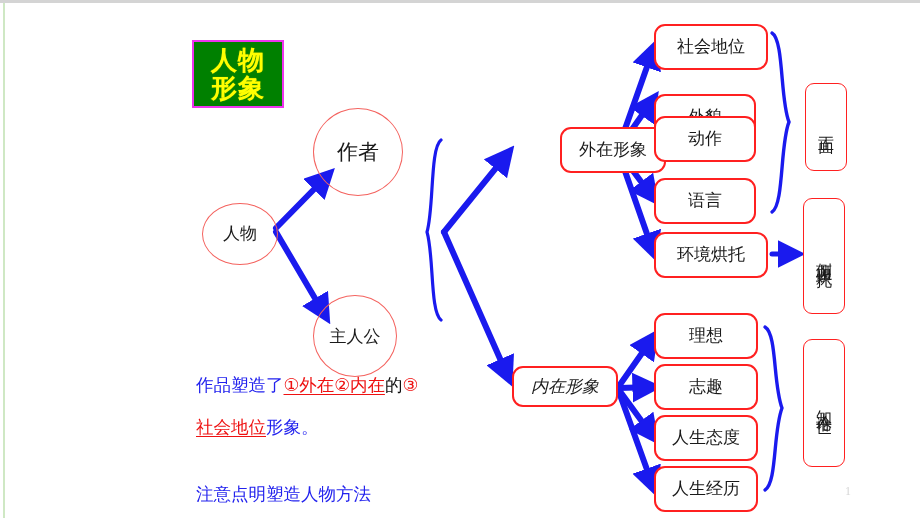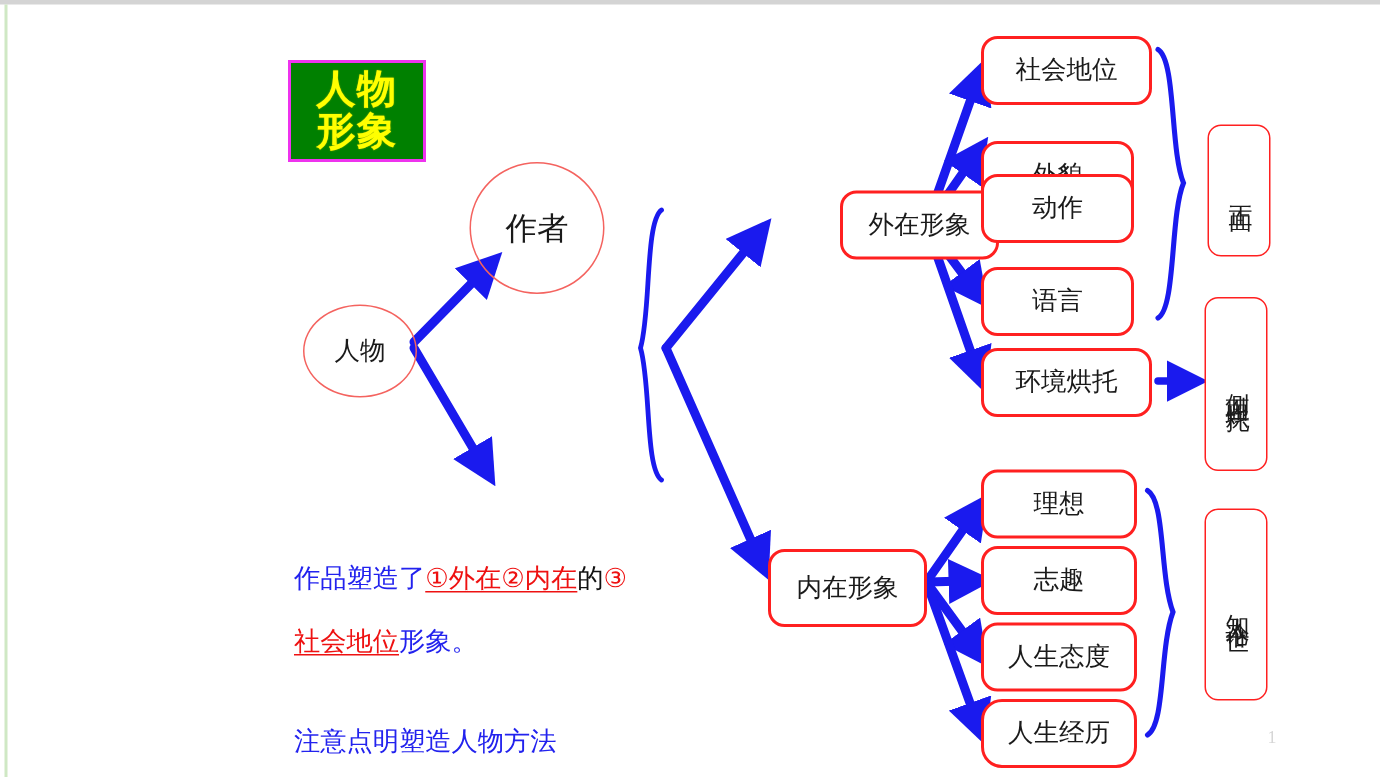--- a/index.html
+++ b/index.html
@@ -177,35 +177,36 @@
 
   <div class="title-box">
     <span>人物</span>
     <span>形象</span>
   </div>
 
   <div class="circle" style="left:202px; top:203px; width:76px; height:62px;">人物</div>
 
   <div class="circle" style="left:313px; top:108px; width:90px; height:88px; font-size:21px;">作者</div>
 
+  <div class="circle" style="left:313px; top:295px; width:84px; height:82px; font-size:17px; line-height:1.0;">主人公</div>
 
   <div class="rbox" style="left:512px; top:127px; width:106px; height:46px;margin-left:48px;">外在形象</div>
 
-  <div class="rbox" style="left:512px; top:366px; width:106px; height:52px;">内在形象</div>
+  <div class="rbox" style="left:512px; top:366px; width:106px; height:41px;font-style:italic;">内在形象</div>
 
   <div class="rbox" style="left:654px; top:24px;  width:114px; height:46px;">社会地位</div>
   <div class="rbox" style="left:654px; top:76px;  width:102px; height:46px;margin-top:18px;">外貌</div>
   <div class="rbox" style="left:654px; top:116px; width:102px; height:46px;">动作</div>
   <div class="rbox" style="left:654px; top:178px; width:102px; height:46px;">语言</div>
   <div class="rbox" style="left:654px; top:232px; width:114px; height:46px;">环境烘托</div>
 
   <div class="rbox" style="left:654px; top:313px; width:104px; height:46px;">理想</div>
   <div class="rbox" style="left:654px; top:364px; width:104px; height:46px;">志趣</div>
   <div class="rbox" style="left:654px; top:415px; width:104px; height:46px;">人生态度</div>
-  <div class="rbox" style="left:654px; top:466px; width:104px; height:46px;border-radius:14px;">人生经历</div>
+  <div class="rbox" style="left:654px; top:466px; width:104px; height:46px;">人生经历</div>
 
   <div class="rbox vert" style="left:805px; top:83px; width:42px; height:88px; font-size:16px;">正面</div>
 
   <div class="rbox vert" style="left:803px; top:198px; width:42px; height:116px; font-size:16px;">侧面烘托</div>
 
   <div class="rbox vert" style="left:803px; top:339px; width:42px; height:128px; font-size:16px;">知人论世</div>
 
   <div class="note" style="left:196px; top:373px;">
     <span class="t-blue">作品塑造了</span><span class="t-red">①外在②内在</span><span class="t-black">的</span><span class="t-red-plain">③</span>
   </div>

